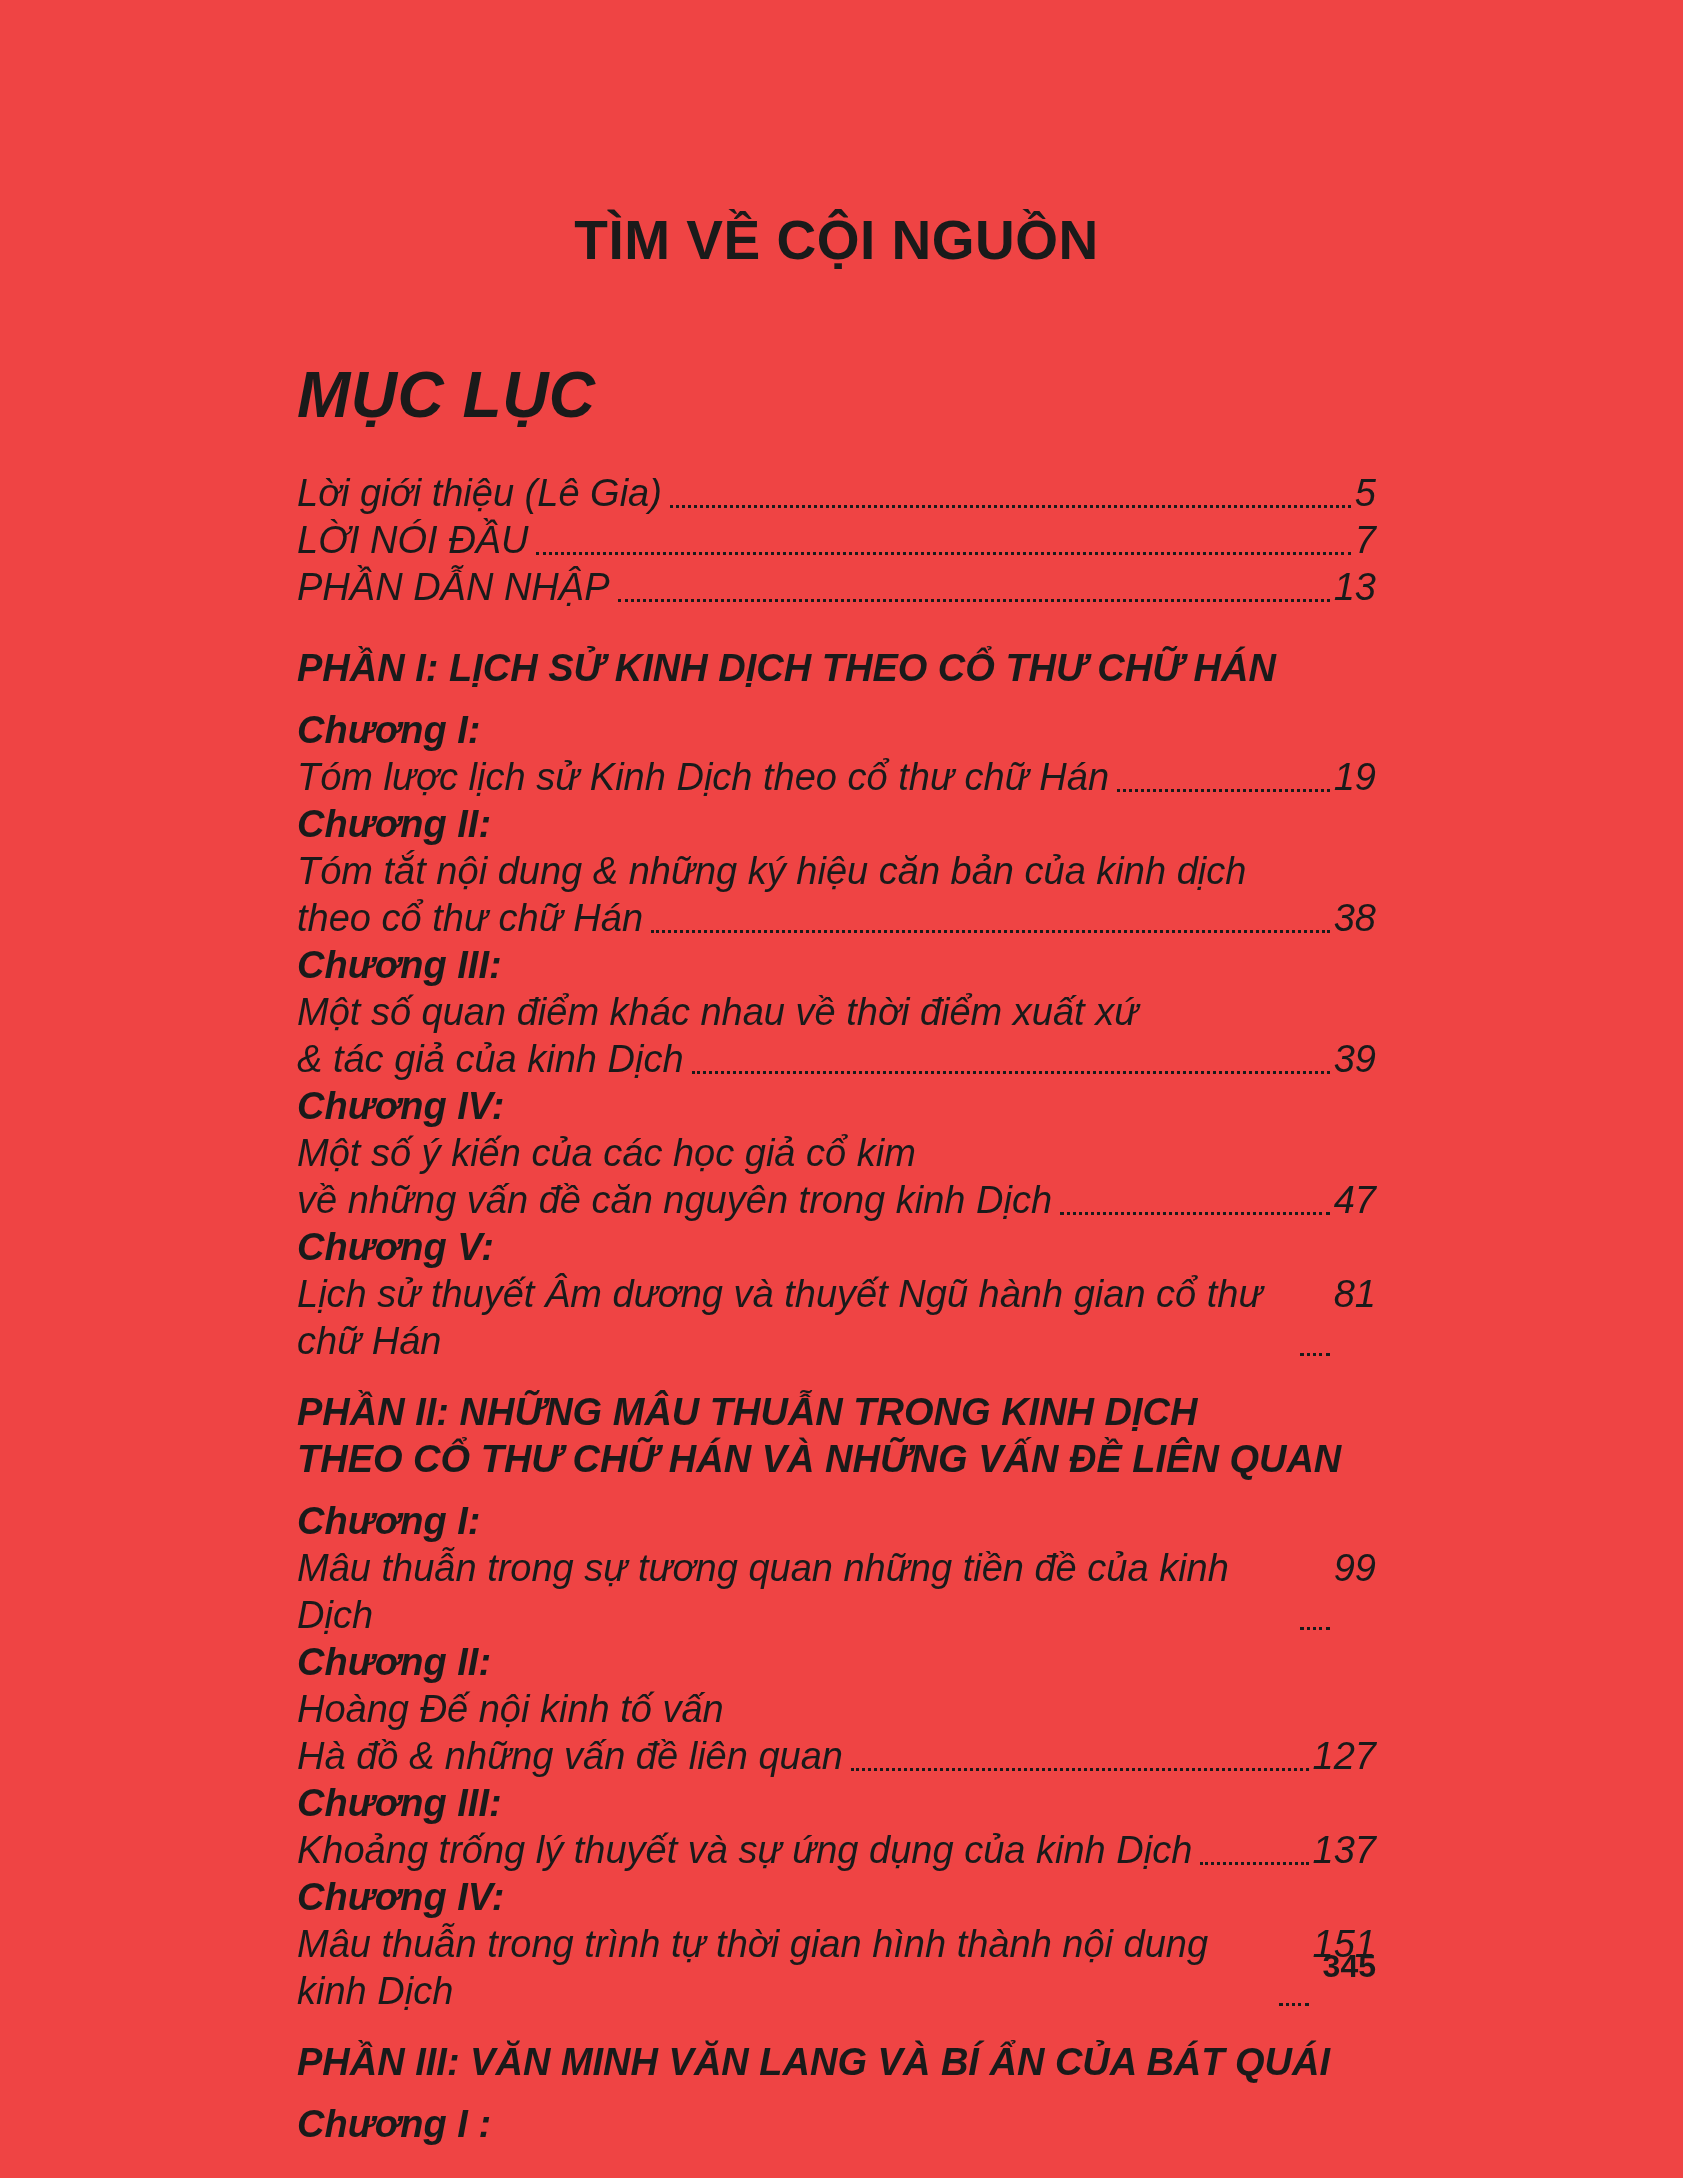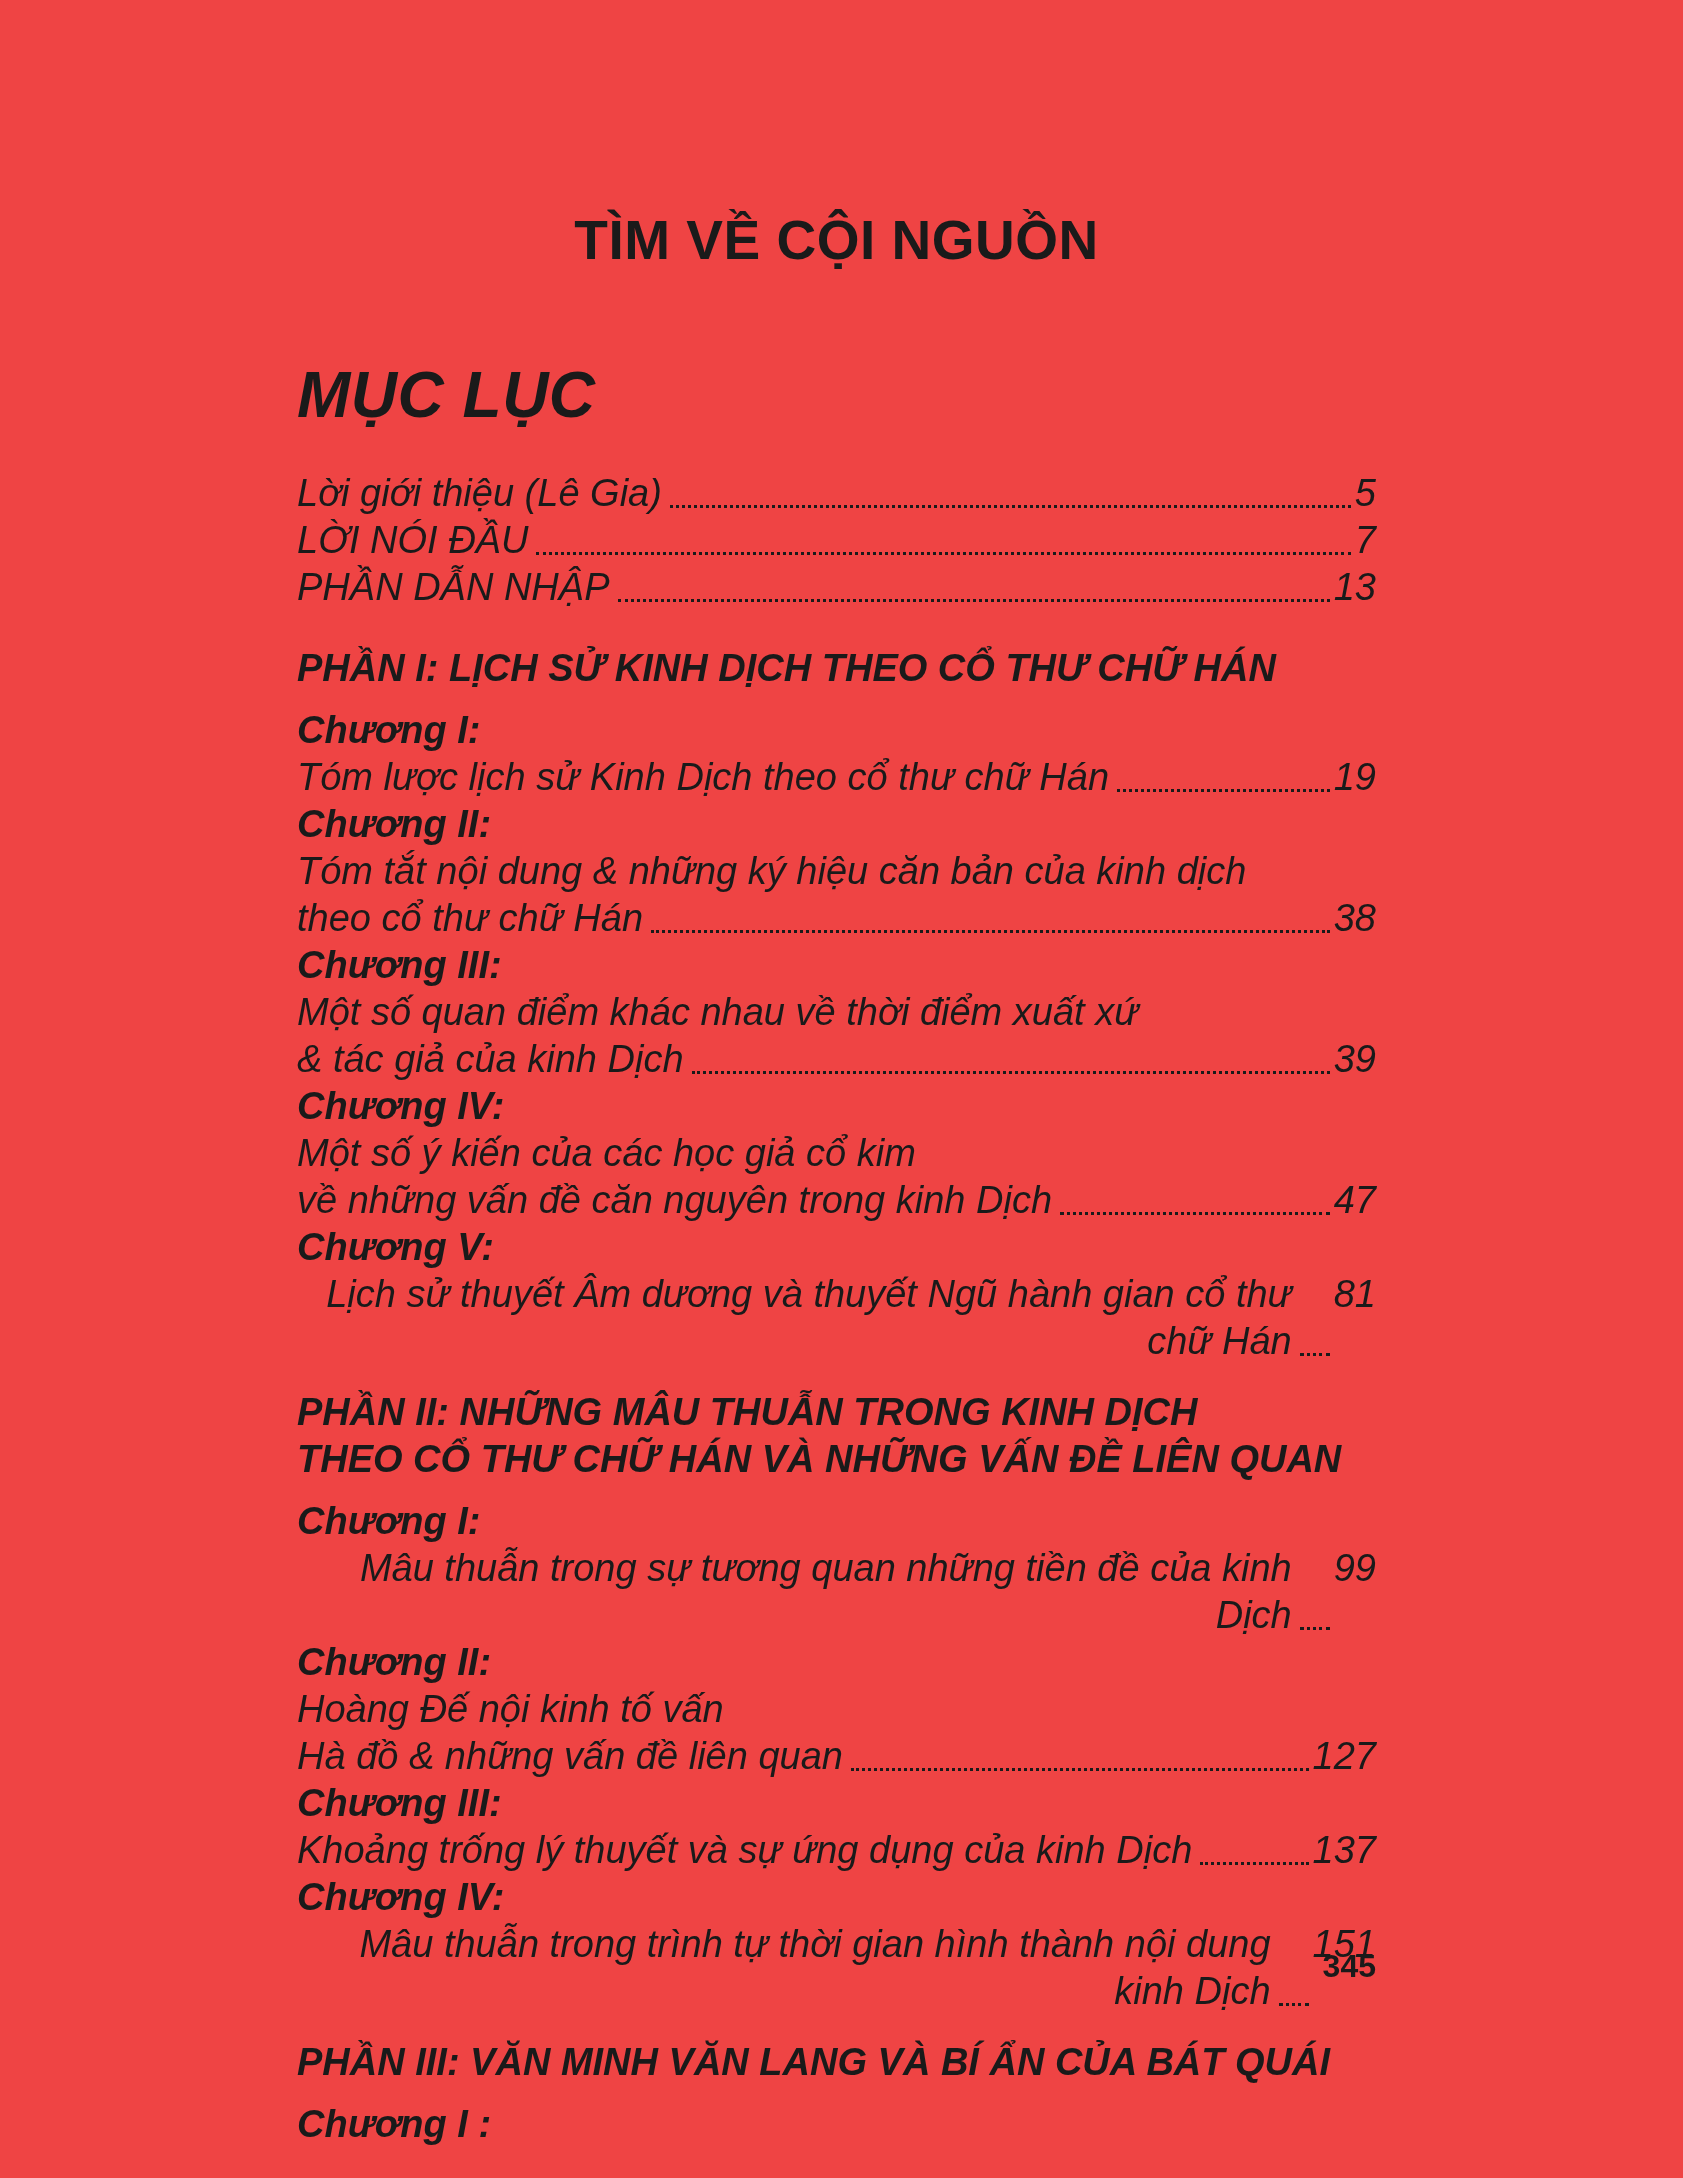--- a/index.html
+++ b/index.html
@@ -39,21 +39,20 @@
   }
   .toc {
     margin-top: 38px;
     font-size: 38px;
     font-style: italic;
     line-height: 47px;
   }
   .toc-line {
     display: flex;
     align-items: baseline;
-    text-align: right;
   }
   .entry-text {
     white-space: pre-wrap;
   }
   .leader {
     flex: 1 1 auto;
     min-width: 30px;
     border-bottom: 3.5px dotted #1a1a1a;
     margin: 0 4px 9px 8px;
     align-self: flex-end;

